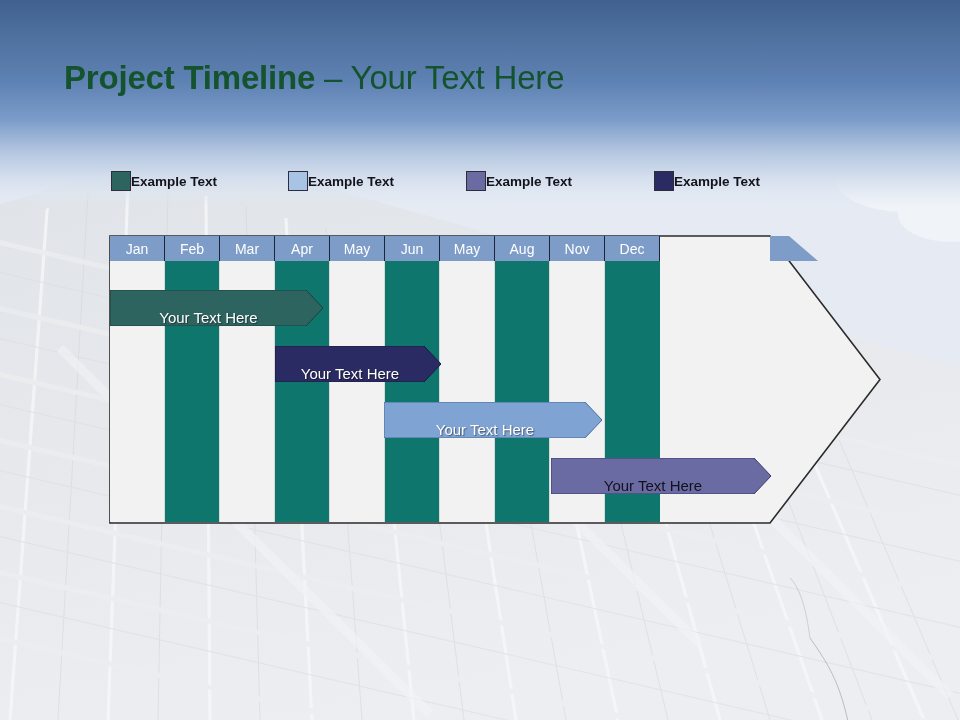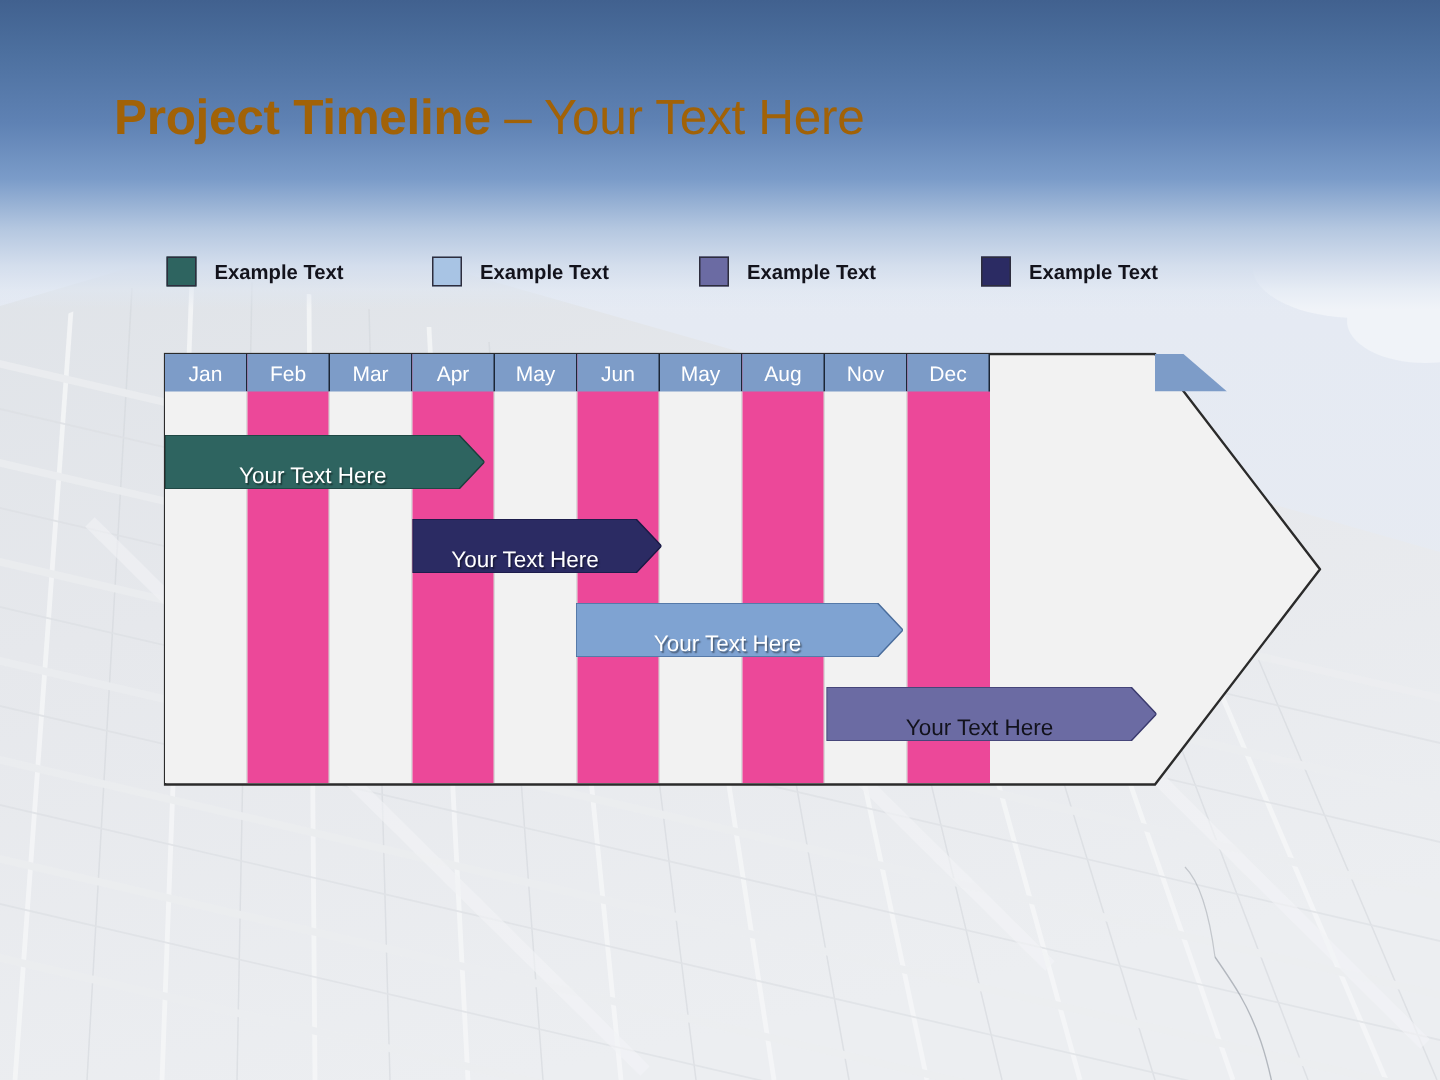--- a/index.html
+++ b/index.html
@@ -53,25 +53,25 @@
         #5f82b4 40%,
         #7b9cc9 58%,
         #b4c7e0 74%,
         #d4deed 86%,
         rgba(223,231,242,0.55) 94%,
         rgba(230,236,245,0.0) 100%);
   }
 
   .title {
     position: absolute;
-    left: 76px;
+    left: 64px;
     top: 58px;
     font-size: 33px;
     line-height: 40px;
-    color: #a16207;
+    color: #14532d;
     white-space: nowrap;
     letter-spacing: -0.2px;
   }
   .title .strong { font-weight: bold; }
   .title .light  { font-weight: normal; }
 
   
   .legend-item {
     position: absolute;
     top: 169px;
@@ -80,21 +80,20 @@
     align-items: center;
   }
   .legend-swatch {
     width: 20px;
     height: 20px;
     border: 1px solid #2d2d3d;
     box-sizing: border-box;
     flex: 0 0 auto;
   }
   .legend-label {
-    margin-left: 12px;
     font-size: 13.5px;
     font-weight: bold;
     color: #13131c;
     white-space: nowrap;
   }
 
   
   #chart {
     position: absolute;
     left: 109px;
@@ -116,21 +115,21 @@
     height: 286px;
     display: flex;
   }
   .col {
     width: 55px;
     height: 100%;
     position: relative;
     box-sizing: border-box;
   }
   .col.odd  { background: #f2f2f2; }
-  .col.even { background: #ec4899; }
+  .col.even { background: #0f766e; }
   .col .sep {
     position: absolute;
     right: 0; top: 25px;
     width: 1px; bottom: 0;
     background: #d9d9d9;
   }
   .col:last-child .sep { display: none; }
 
   .month-head {
     position: absolute;

